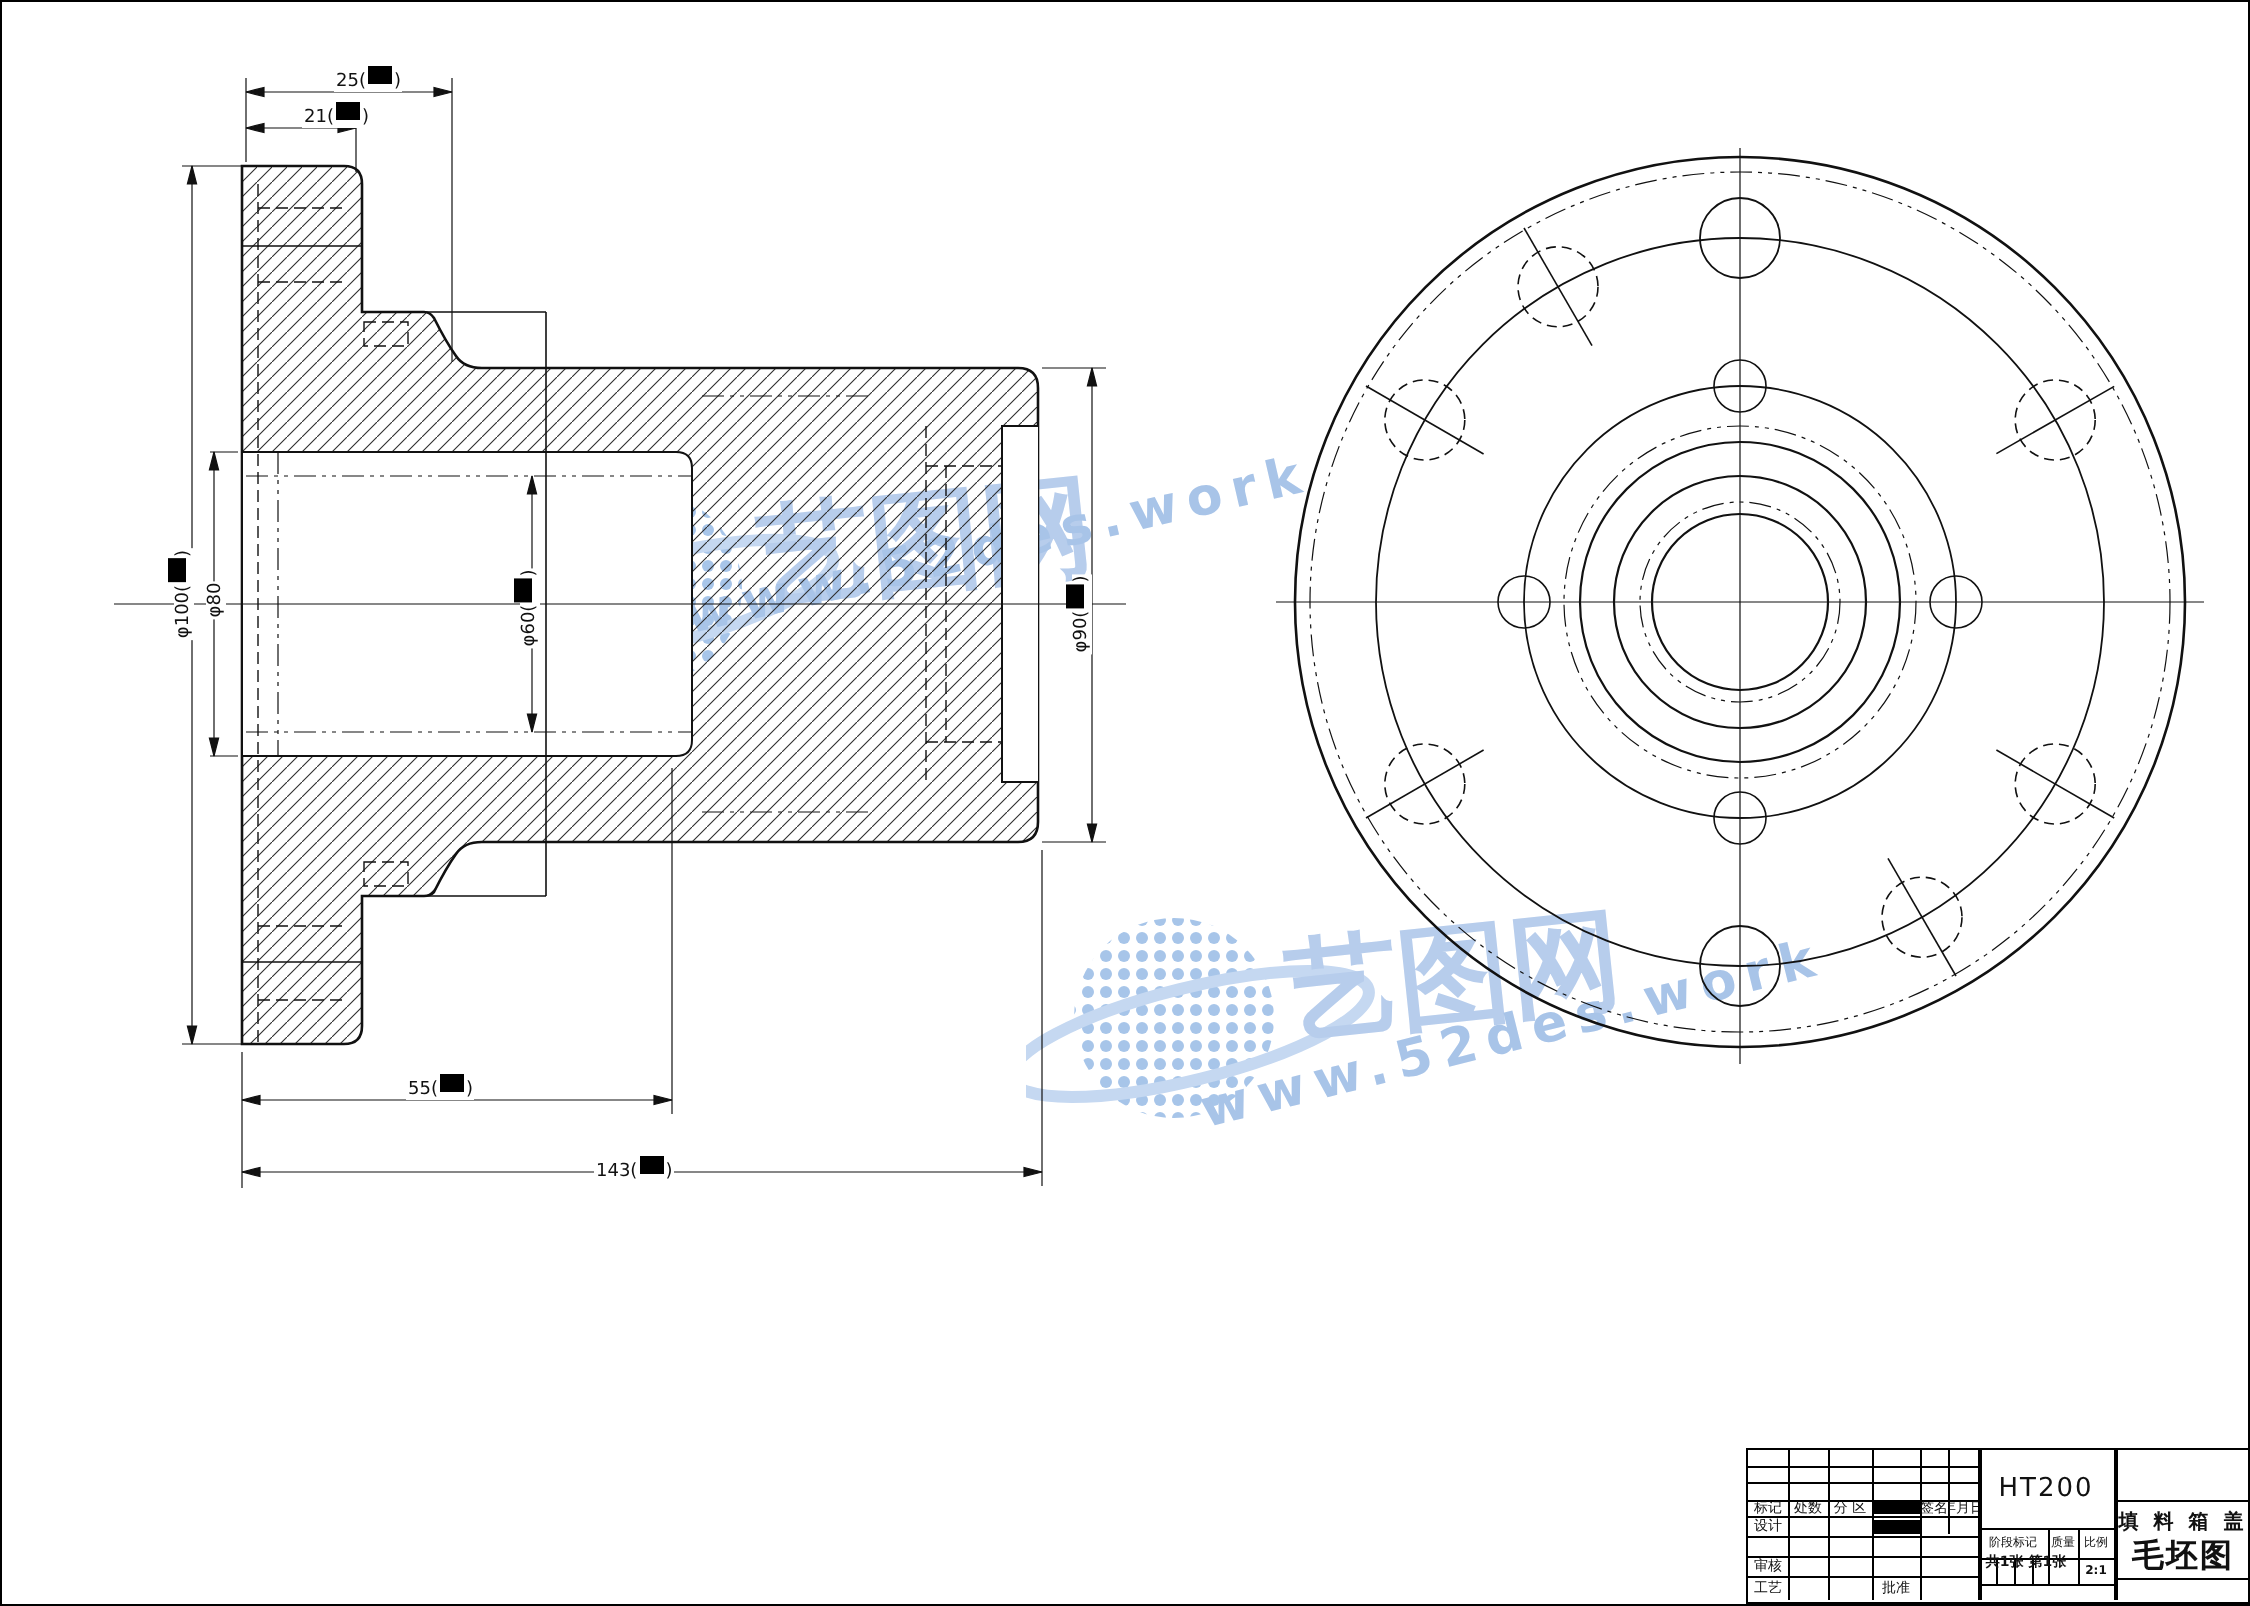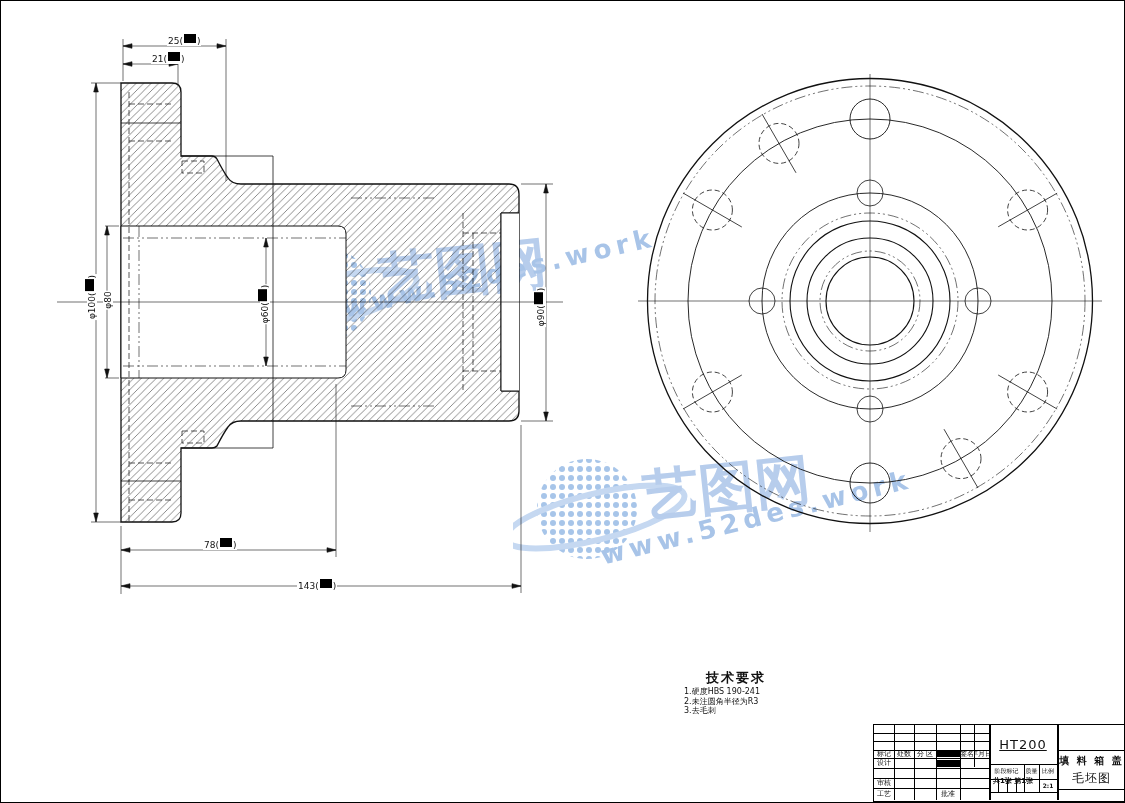--- a/index.html
+++ b/index.html
@@ -16,23 +16,23 @@
   .tech{position:absolute;left:655px;top:668px;z-index:3;width:160px;}
   .tech-title{font-size:13px;font-weight:bold;text-align:center;letter-spacing:2px;}
   .tech-item{font-size:8px;line-height:9.5px;margin-left:28px;}
   
   .tb{position:absolute;left:872px;top:723px;width:252px;height:78px;border:1.5px solid #000;
       box-sizing:border-box;z-index:3;font-size:7px;}
   .tb .ln{position:absolute;background:#000;}
   .tb .cell{position:absolute;display:flex;align-items:center;justify-content:center;
             white-space:nowrap;overflow:hidden;}
   .tb .bar{position:absolute;background:#000;}
-  .mat{font-size:13px;letter-spacing:1px;text-decoration:underline;}
+  .mat{font-size:13px;letter-spacing:1px;}
   .pname{font-size:10px;font-weight:bold;letter-spacing:2px;}
-  .ptype{font-size:12px;font-weight:normal;letter-spacing:1px;}
+  .ptype{font-size:16px;font-weight:bold;letter-spacing:1px;}
   .sheet{font-size:7px;font-weight:bold;}
   .scaleval{font-size:6px;font-weight:bold;}
 </style>
 </head>
 <body>
 
 <div class="page">
 
   <div class="wm" style="left:250px;top:215px;width:360px;height:150px;">
     <svg width="360" height="150">
@@ -182,44 +182,38 @@
     </g>
   </svg>
 
   <span class="lbl" style="left:166px;top:35px;">
     <span>25(</span><span class="bx"></span><span>)</span>
   </span>
   <span class="lbl" style="left:150px;top:53px;">
     <span>21(</span><span class="bx"></span><span>)</span>
   </span>
   <span class="lbl" style="left:202px;top:539px;">
-    <span>78(</span><span class="bx"></span><span>)</span>
+    <span>55(</span><span class="bx"></span><span>)</span>
   </span>
   <span class="lbl" style="left:296px;top:580px;">
     <span>143(</span><span class="bx"></span><span>)</span>
   </span>
   <span class="lbl rot" style="left:91px;top:296px;">
     <span>φ100(</span><span class="bx"></span><span>)</span>
   </span>
   <span class="lbl rot" style="left:107px;top:299px;">
     <span>φ80</span>
   </span>
   <span class="lbl rot" style="left:264px;top:303px;">
     <span>φ60(</span><span class="bx"></span><span>)</span>
   </span>
   <span class="lbl rot" style="left:540px;top:306px;">
     <span>φ90(</span><span class="bx"></span><span>)</span>
   </span>
 
-  <div class="tech">
-    <div class="tech-title">技术要求</div>
-    <div class="tech-item">1.硬度HBS 190-241</div>
-    <div class="tech-item">2.未注圆角半径为R3</div>
-    <div class="tech-item">3.去毛刺</div>
-  </div>
 
   <div class="tb">
 
     <div class="ln" style="left:20px;top:0;width:1px;height:75px;"></div>
     <div class="ln" style="left:40px;top:0;width:1px;height:75px;"></div>
     <div class="ln" style="left:62px;top:0;width:1px;height:75px;"></div>
     <div class="ln" style="left:86px;top:0;width:1px;height:75px;"></div>
     <div class="ln" style="left:100px;top:0;width:1px;height:42px;"></div>
     <div class="ln" style="left:115px;top:0;width:1.5px;height:75px;"></div>
     <div class="ln" style="left:183px;top:0;width:1.5px;height:75px;"></div>

